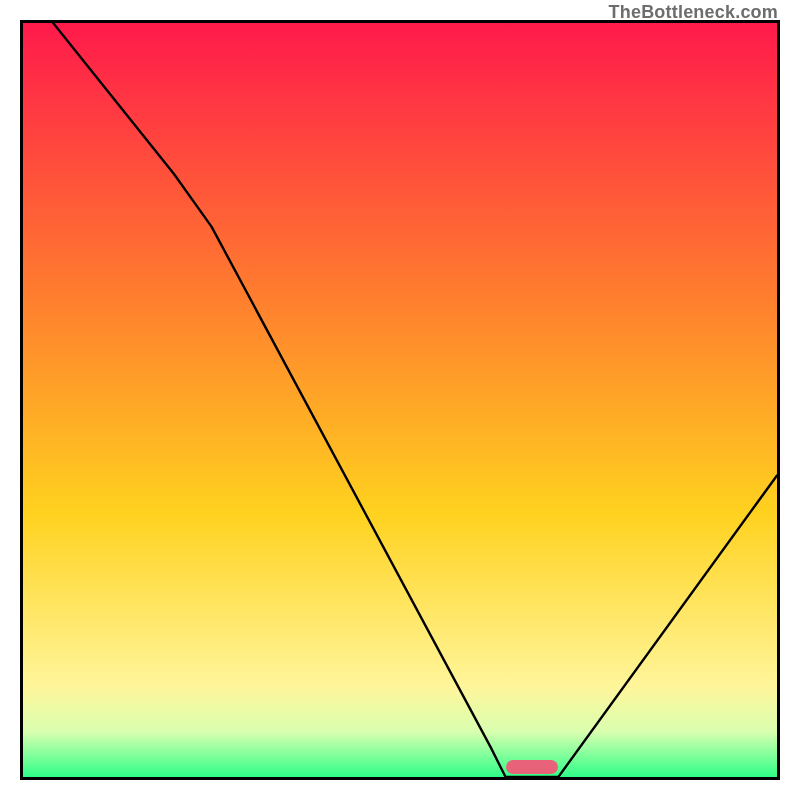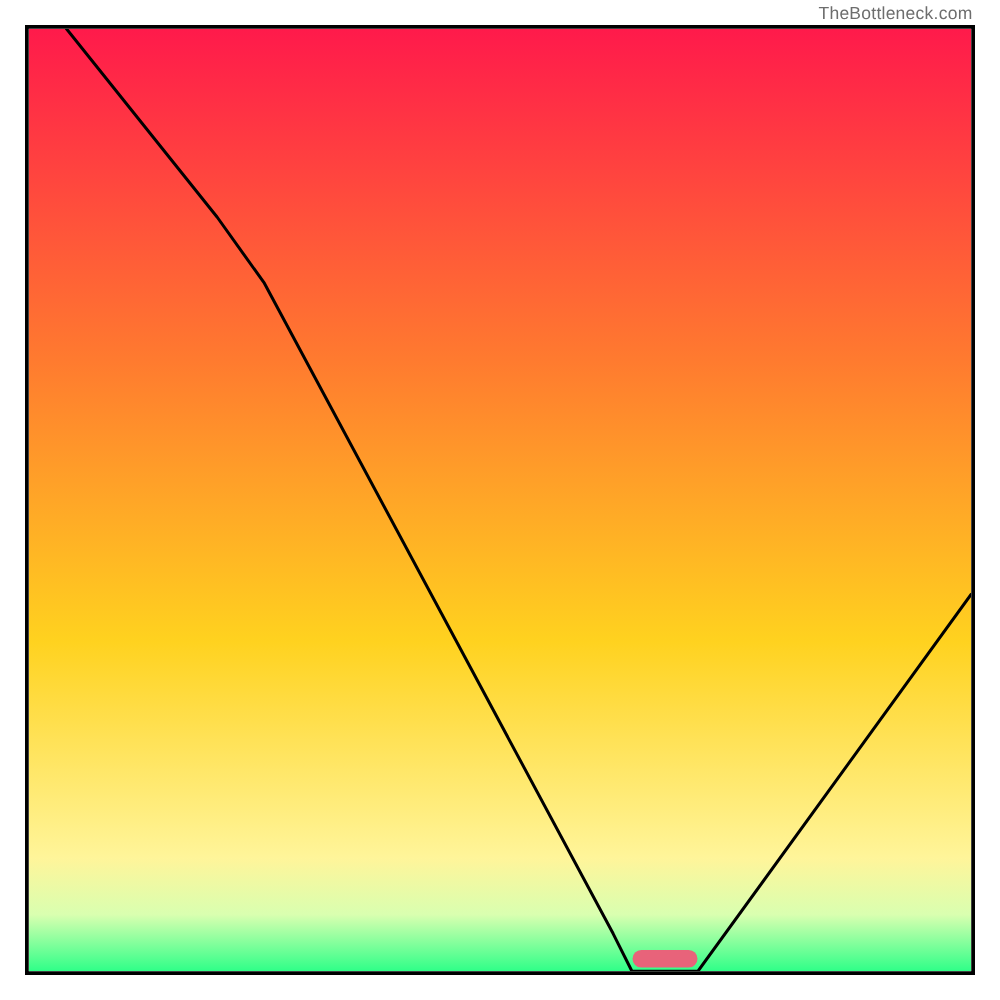--- a/index.html
+++ b/index.html
@@ -37,22 +37,22 @@
   .marker {
     position: absolute;
     height: 14px;
     border-radius: 7px;
     pointer-events: none;
   }
   .attribution {
     position: absolute;
     right: 22px;
     top: 2px;
-    font-size: 14px;
-    font-weight: 400;
+    font-size: 18px;
+    font-weight: 700;
     color: #6d6d6d;
     letter-spacing: 0.2px;
   }
 </style>
 </head>
 <body>
 
 <div class="frame">
   <div class="attribution">TheBottleneck.com</div>
 

